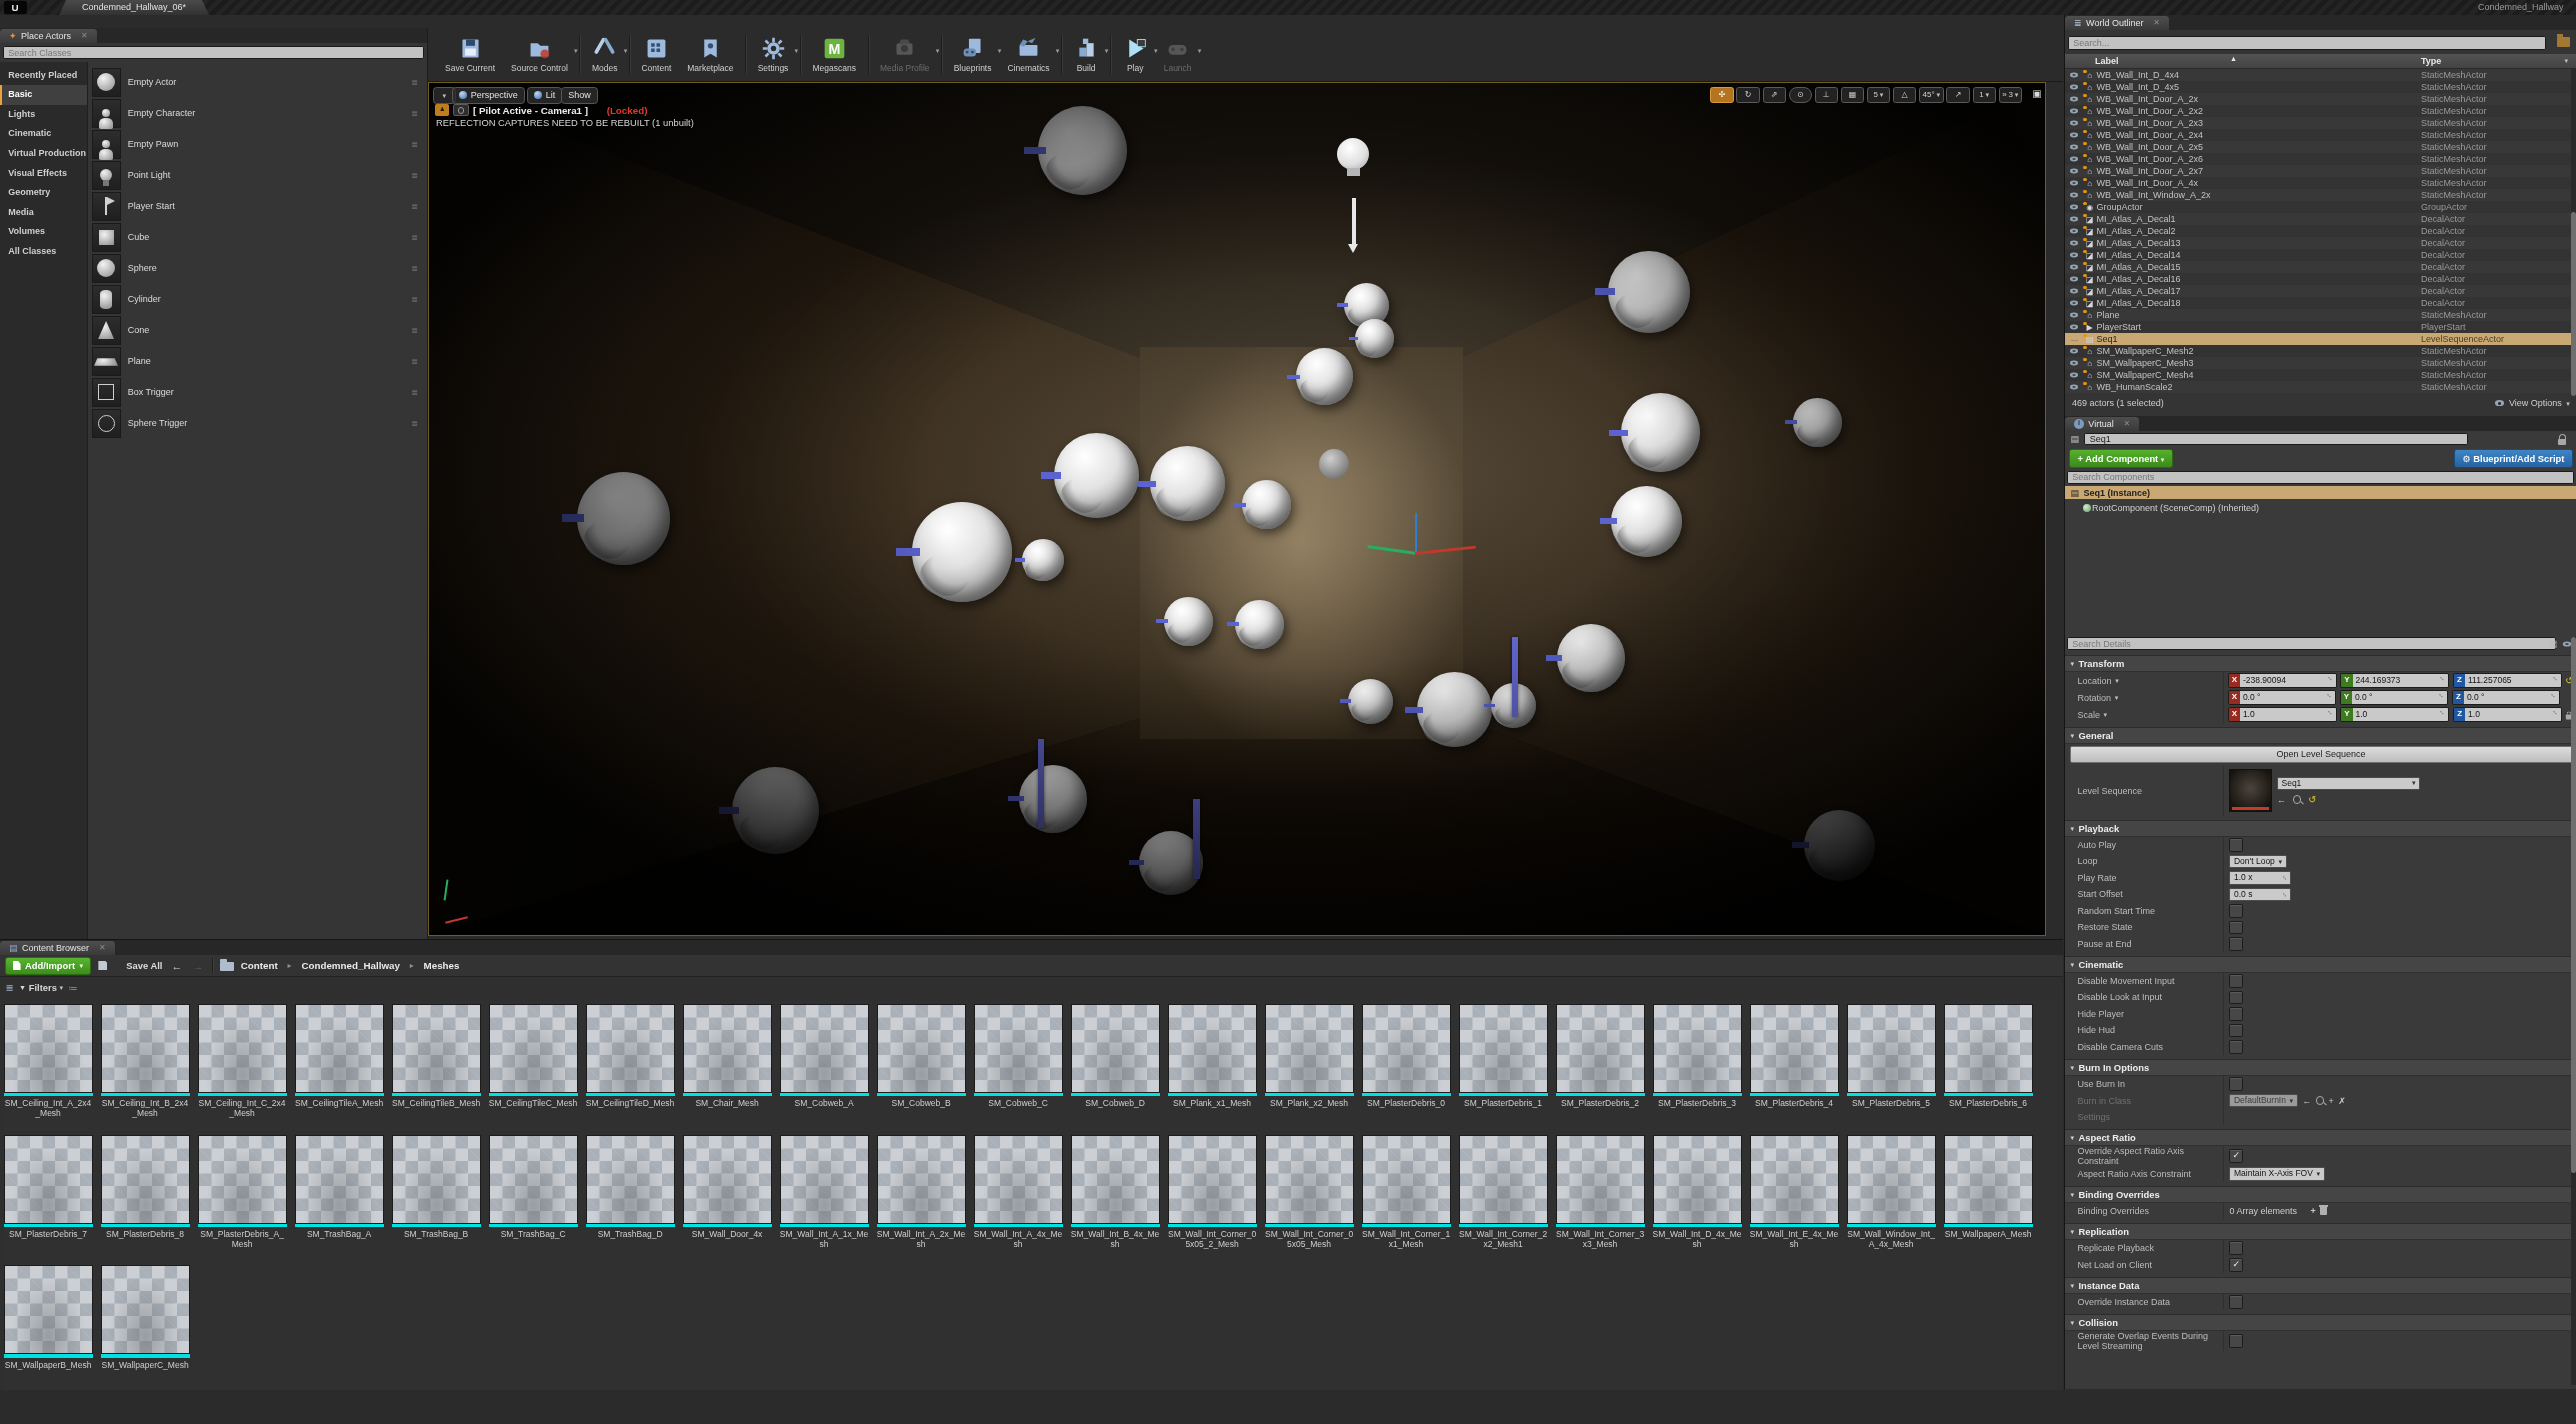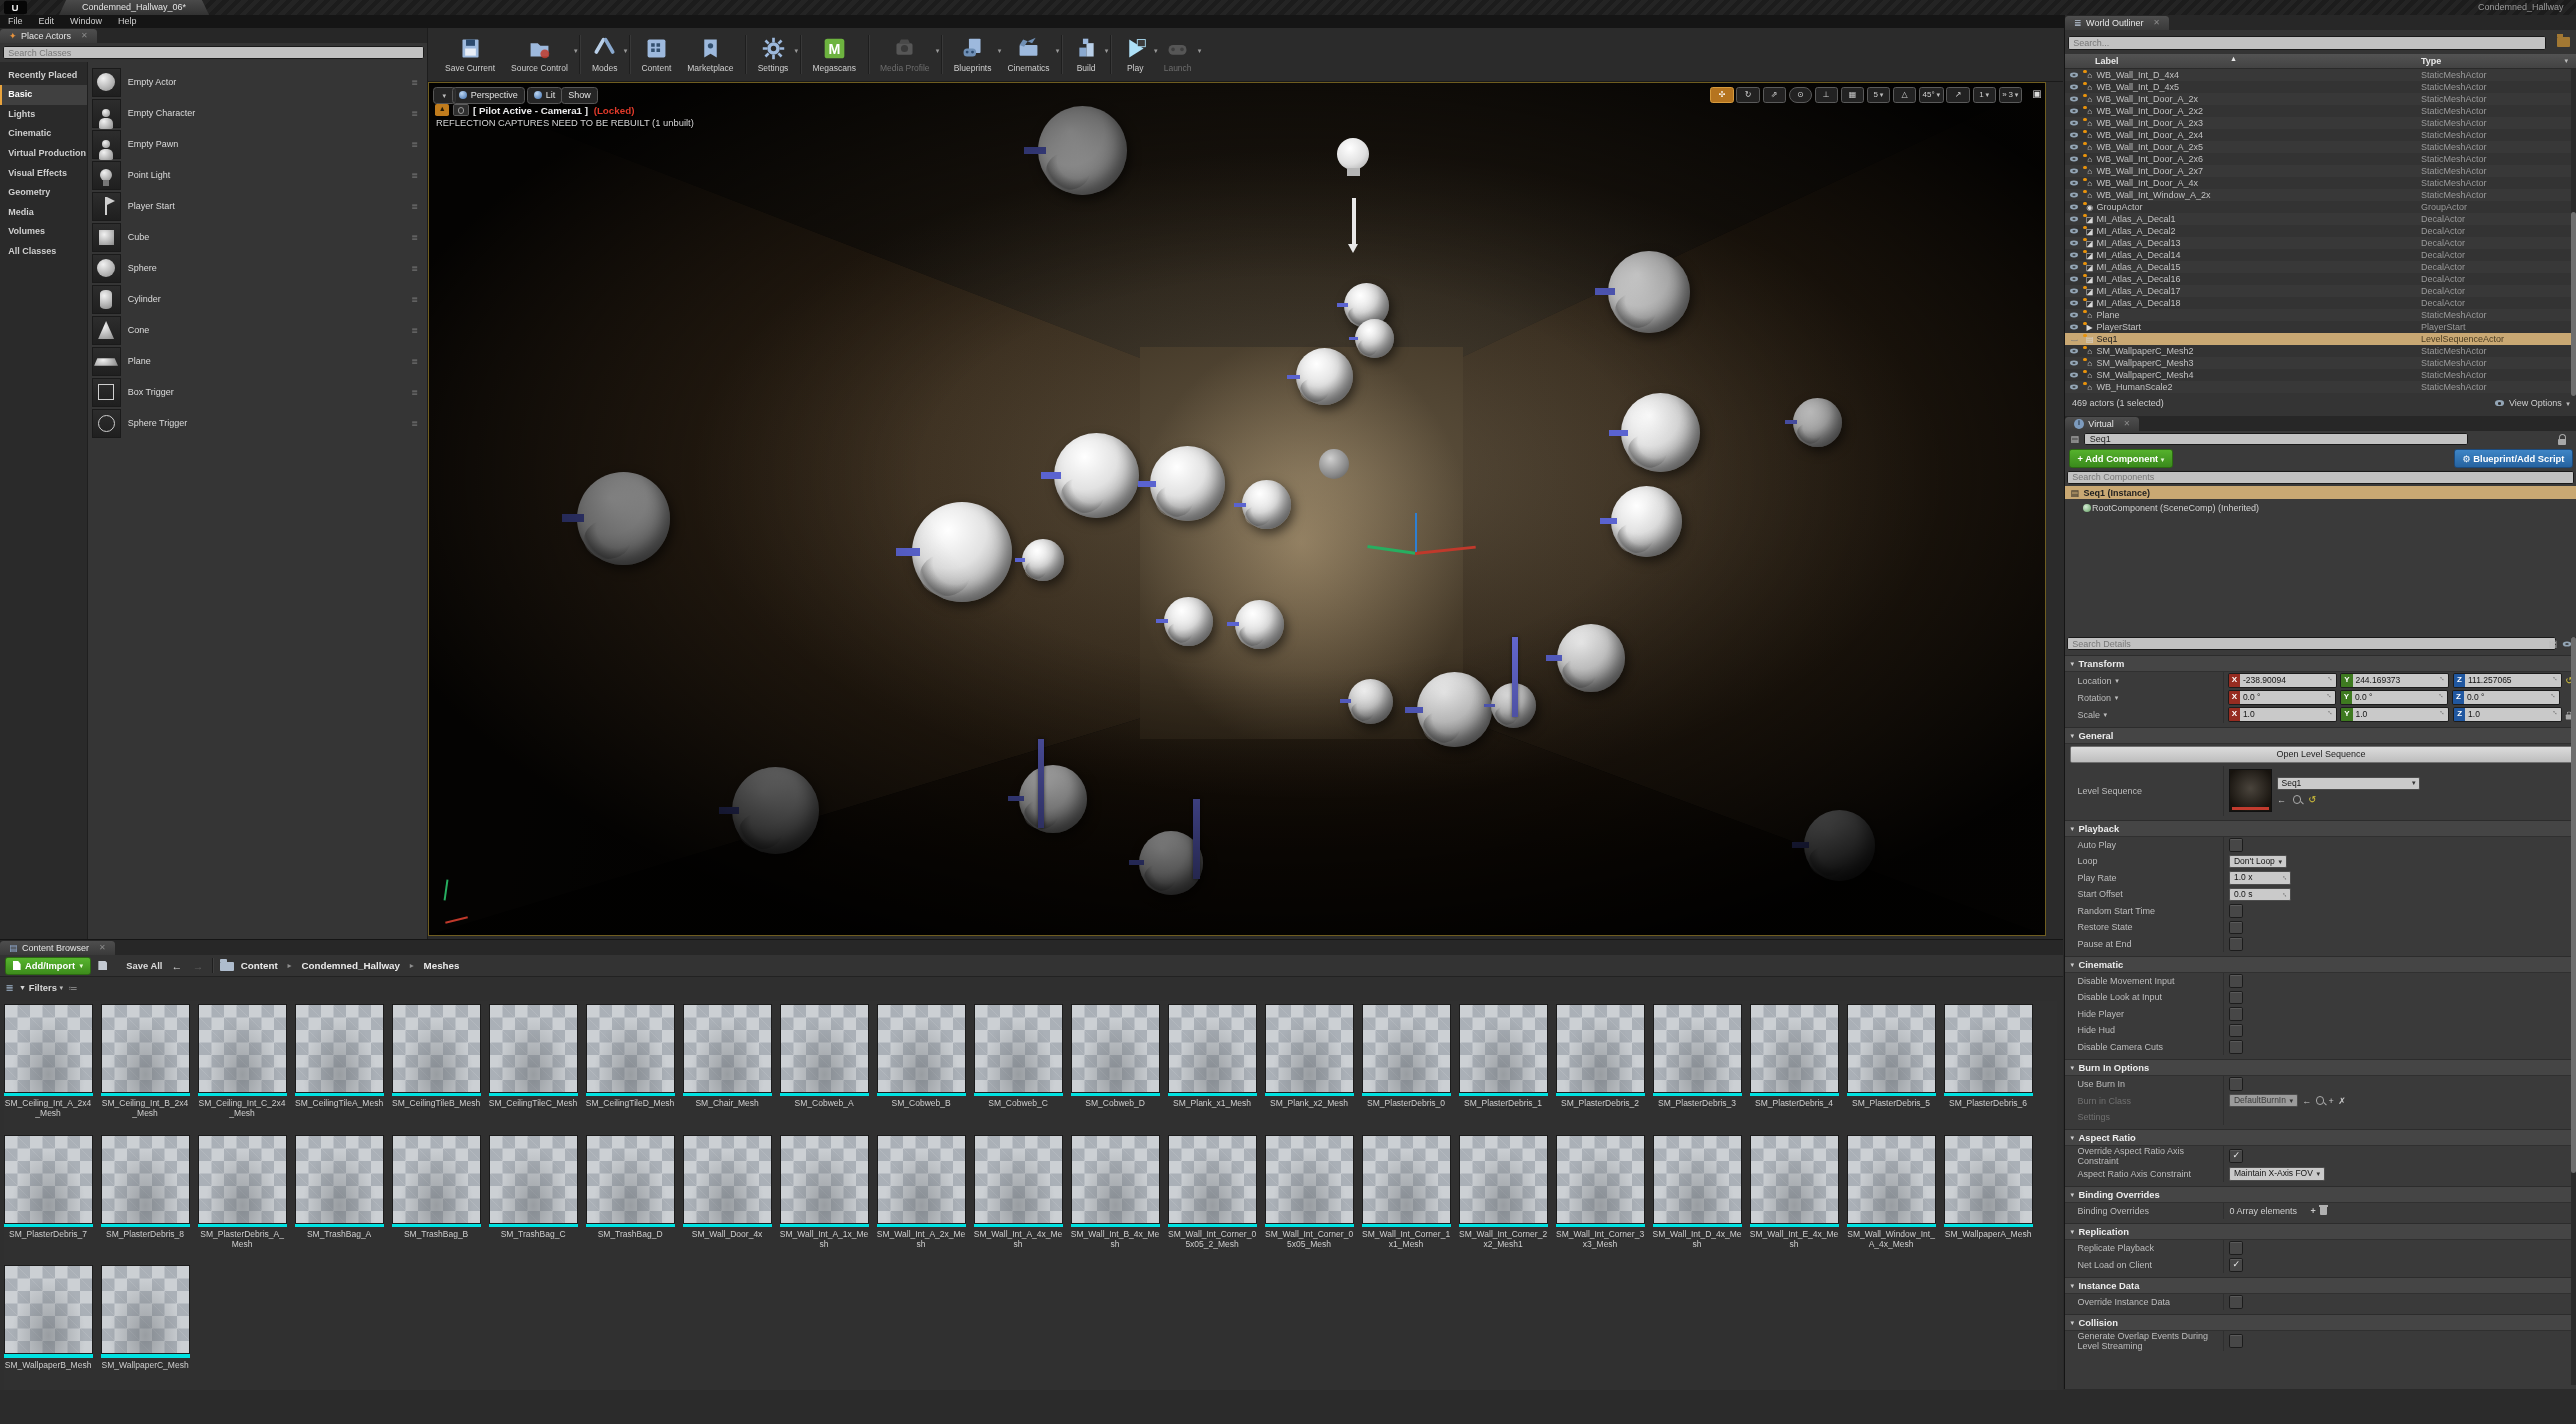--- a/index.html
+++ b/index.html
@@ -105,21 +105,21 @@
   .g-bar{position:absolute;transform-origin:left center;}
   
   .vp-pill{position:absolute;height:15px;background:rgba(45,45,45,.82);border:0.9px solid #565656;border-radius:3.6px;
     color:#e2e2e2;font-size:9px;display:flex;align-items:center;gap:3.6px;padding:0 6.2px;}
   .vp-ico-dot{width:8px;height:8px;border-radius:50%;background:radial-gradient(circle at 35% 30%,#bcd6f2,#3f6fae);}
   #pilot-row{position:absolute;left:6.2px;top:21.4px;display:flex;align-items:center;gap:3.6px;}
   #eject-btn{width:14.3px;height:11.6px;background:#c07c1d;border-radius:1.8px;color:#231a06;font-size:7.1px;text-align:center;line-height:11.6px;}
   #cam-ico{position:relative;width:14.3px;height:9.8px;background:#2e2e2e;border:0.9px solid #5c5c5c;border-radius:1.8px;}
   #cam-ico:after{content:'';position:absolute;left:3.6px;top:1.8px;width:4.5px;height:4.5px;border-radius:50%;border:1.3px solid #9a9a9a;}
   #pilot-text{color:#ececec;font-size:9.8px;font-weight:bold;text-shadow:0.9px 0.9px 0.9px #000;}
-  #locked-text{color:#e03a2a;font-size:9.8px;font-weight:bold;margin-left:2px;text-shadow:0.9px 0.9px 0.9px #000;}
+  #locked-text{color:#e03a2a;font-size:9.8px;font-weight:bold;margin-left:15px;text-shadow:0.9px 0.9px 0.9px #000;}
   #warn-text{position:absolute;left:7.1px;top:34px;color:#d6d6d6;font-size:9.4px;text-shadow:0.9px 0.9px 0.9px #000;}
   #vp-topright{position:absolute;right:23px;top:3.6px;display:flex;gap:2.7px;align-items:center;}
   .snapbtn{height:14.3px;min-width:16px;background:rgba(40,40,40,.85);border:0.9px solid #5a5a5a;border-radius:2.7px;
     color:#cfcfcf;font-size:8px;display:flex;align-items:center;justify-content:center;padding:0 2.7px;gap:1.8px;}
   .snapbtn.on{background:#b5741f;color:#fff;border-color:#d79b3d;}
   #vp-max{position:absolute;right:3.6px;top:4.5px;color:#dcdcdc;font-size:9.8px;}
   #vp-axis{position:absolute;left:10.7px;bottom:9px;width:41px;height:36px;}
   
   #contentbrowser{position:absolute;left:0;top:939px;width:2063px;height:450px;background:#2f2f2f;border-top:0.9px solid #151515;}
   #cb-toolbar{position:absolute;left:0;top:15px;width:100%;height:22px;background:#333;display:flex;align-items:center;gap:7.1px;padding-left:4.5px;box-sizing:border-box;border-bottom:0.9px solid #222;}
@@ -216,21 +216,20 @@
 </head>
 <body>
 
 <div id="app">
 
   <div id="titlebar">
     <div id="ue-logo">U</div>
     <div id="doc-tab">Condemned_Hallway_06*</div>
     <div id="level-name">Condemned_Hallway</div>
   </div>
-  <div id="menubar"><span class="menu-item">File</span><span class="menu-item">Edit</span><span class="menu-item">Window</span><span class="menu-item">Help</span></div>
 
   <div id="leftpanel">
     <div class="tabrow">
       <div class="ptab">
         <span style="color:#e8933d">✦</span>
         <span>Place Actors</span>
         <span class="closex">✕</span>
       </div>
     </div>
     <input id="pa-search" class="lightinput" placeholder="Search Classes" style="">

